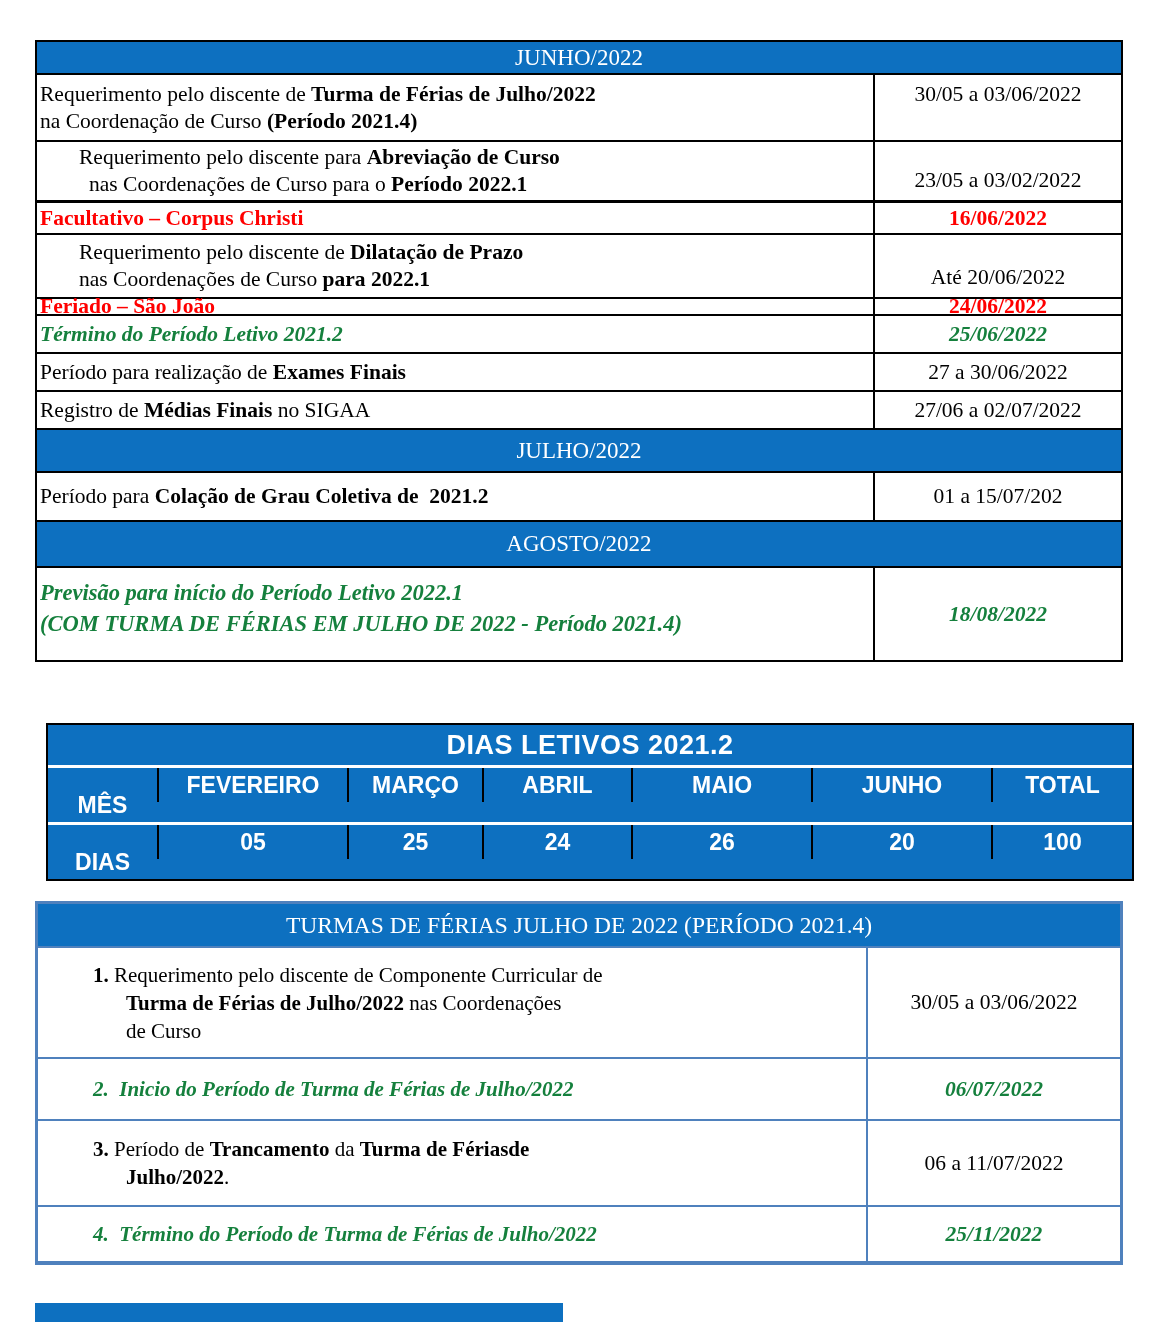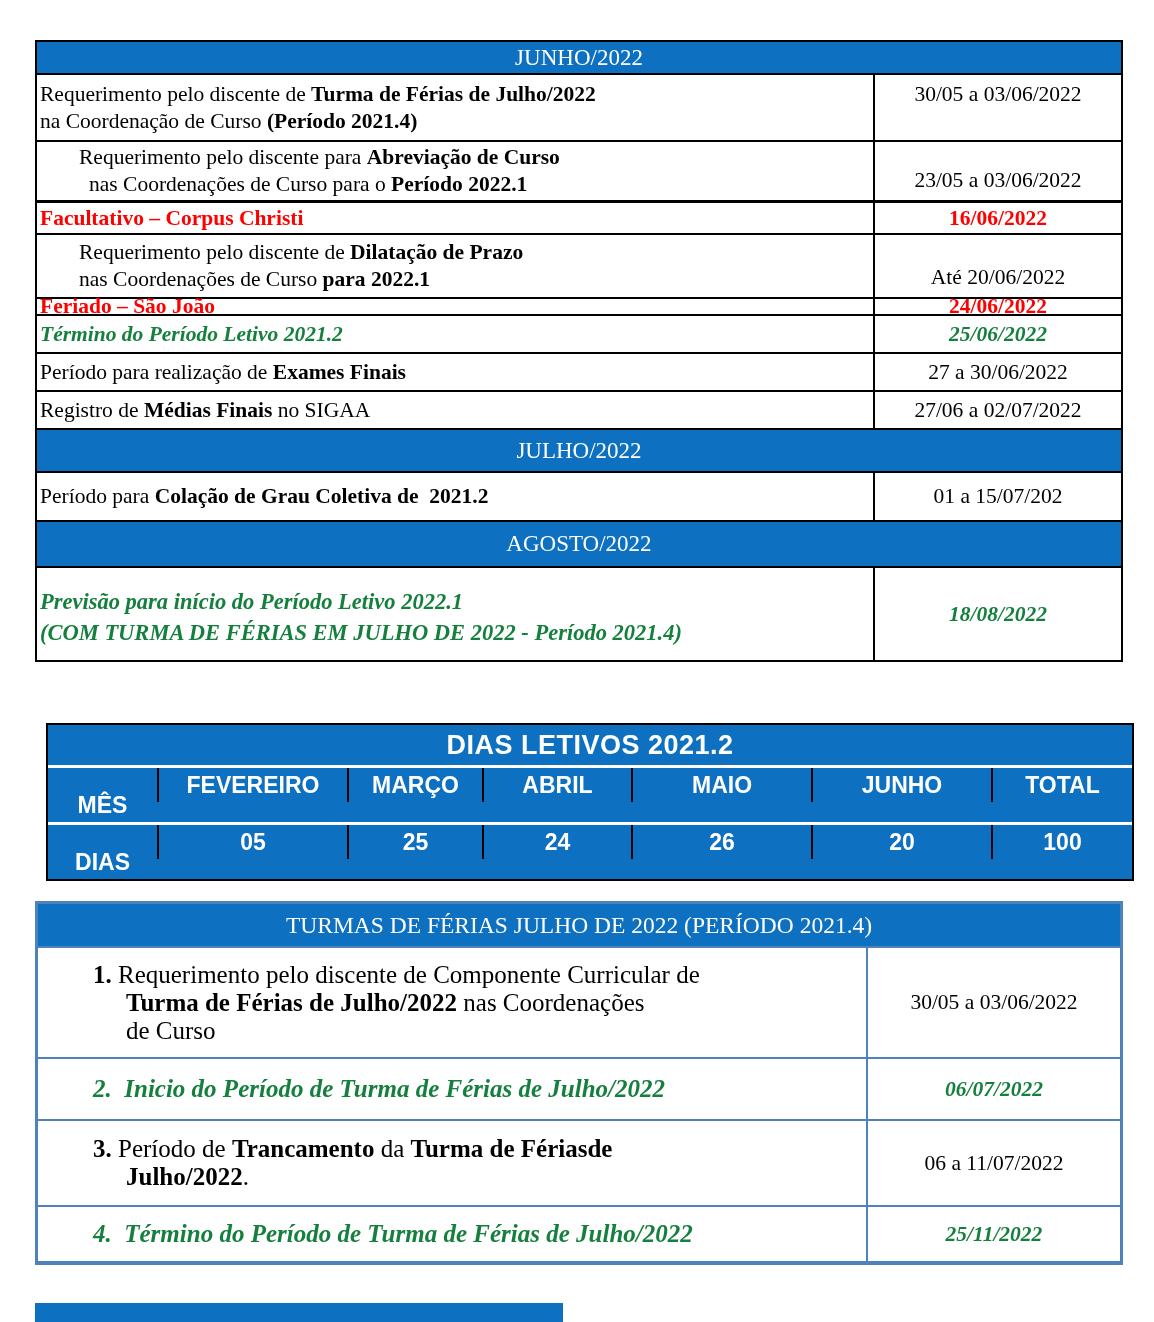--- a/index.html
+++ b/index.html
@@ -19,21 +19,21 @@
   }
   .cal-header.first { border-top:none; height:31px; }
   .cal-row { display:flex; border-top:2px solid #000; }
   .cal-row.thick { border-top-width:3px; }
   .cal-desc {
     width:836px; font-size:21.5px; line-height:27px;
     padding:2px 6px 2px 3px;
     display:flex; flex-direction:column; justify-content:center;
   }
   .cal-desc.indent { padding-left:42px; }
-  .cal-desc.bottom { justify-content:flex-end; padding-bottom:12px; }
+  .cal-desc.bottom { justify-content:flex-end; padding-bottom:21px; }
   .cal-date {
     flex:1; border-left:2px solid #000; font-size:21.5px;
     display:flex; align-items:center; justify-content:center; text-align:center;
   }
   .cal-date.top { align-items:flex-start; padding-top:7px; }
   .cal-date.bottom { align-items:flex-end; padding-bottom:7px; }
   .line { white-space:pre-wrap; }
   b { font-weight:bold; }
   .r { color:#ff0000; font-weight:bold; }
   .g { color:#15803d; font-weight:bold;font-style:italic; }
@@ -63,21 +63,21 @@
   .turmas-table {
     position:absolute; left:35px; top:901px; width:1088px;
     border:3px solid #4f81bd; border-bottom-width:4px; background:#fff;
   }
   .turmas-header {
     height:42px; background:#0d70c0; color:#fff; font-size:23.5px;
     display:flex; align-items:center; justify-content:center;
   }
   .turmas-row { display:flex; border-top:2px solid #4f81bd; }
   .turmas-desc {
-    width:828px; font-size:25px; line-height:28px; padding:2px 6px 2px 55px;
+    width:828px; font-size:21px; line-height:28px; padding:2px 6px 2px 55px;
     display:flex; flex-direction:column; justify-content:center;
   }
   .turmas-desc .ind { padding-left:33px; }
   .turmas-date {
     flex:1; border-left:2px solid #4f81bd; font-size:21.5px;
     display:flex; align-items:center; justify-content:center; text-align:center;
   }
 
   
   .clipped-strip { position:absolute; left:35px; top:1303px; width:528px; height:19px; background:#0d70c0; }
@@ -95,21 +95,21 @@
       <div class="line"><span>na Coordenação de Curso </span><b>(Período 2021.4)</b></div>
     </div>
     <div class="cal-date top">30/05 a 03/06/2022</div>
   </div>
 
   <div class="cal-row" style="height:60px">
     <div class="cal-desc indent">
       <div class="line"><span>Requerimento pelo discente para </span><b>Abreviação de Curso</b></div>
       <div class="line" style="padding-left:10px"><span>nas Coordenações de Curso para o </span><b>Período 2022.1</b></div>
     </div>
-    <div class="cal-date bottom">23/05 a 03/06/2022</div>
+    <div class="cal-date bottom">23/05 a 03/02/2022</div>
   </div>
 
   <div class="cal-row thick" style="height:33px">
     <div class="cal-desc">
       <div class="line r">Facultativo – Corpus Christi</div>
     </div>
     <div class="cal-date r">16/06/2022</div>
   </div>
 
   <div class="cal-row" style="height:64px">

